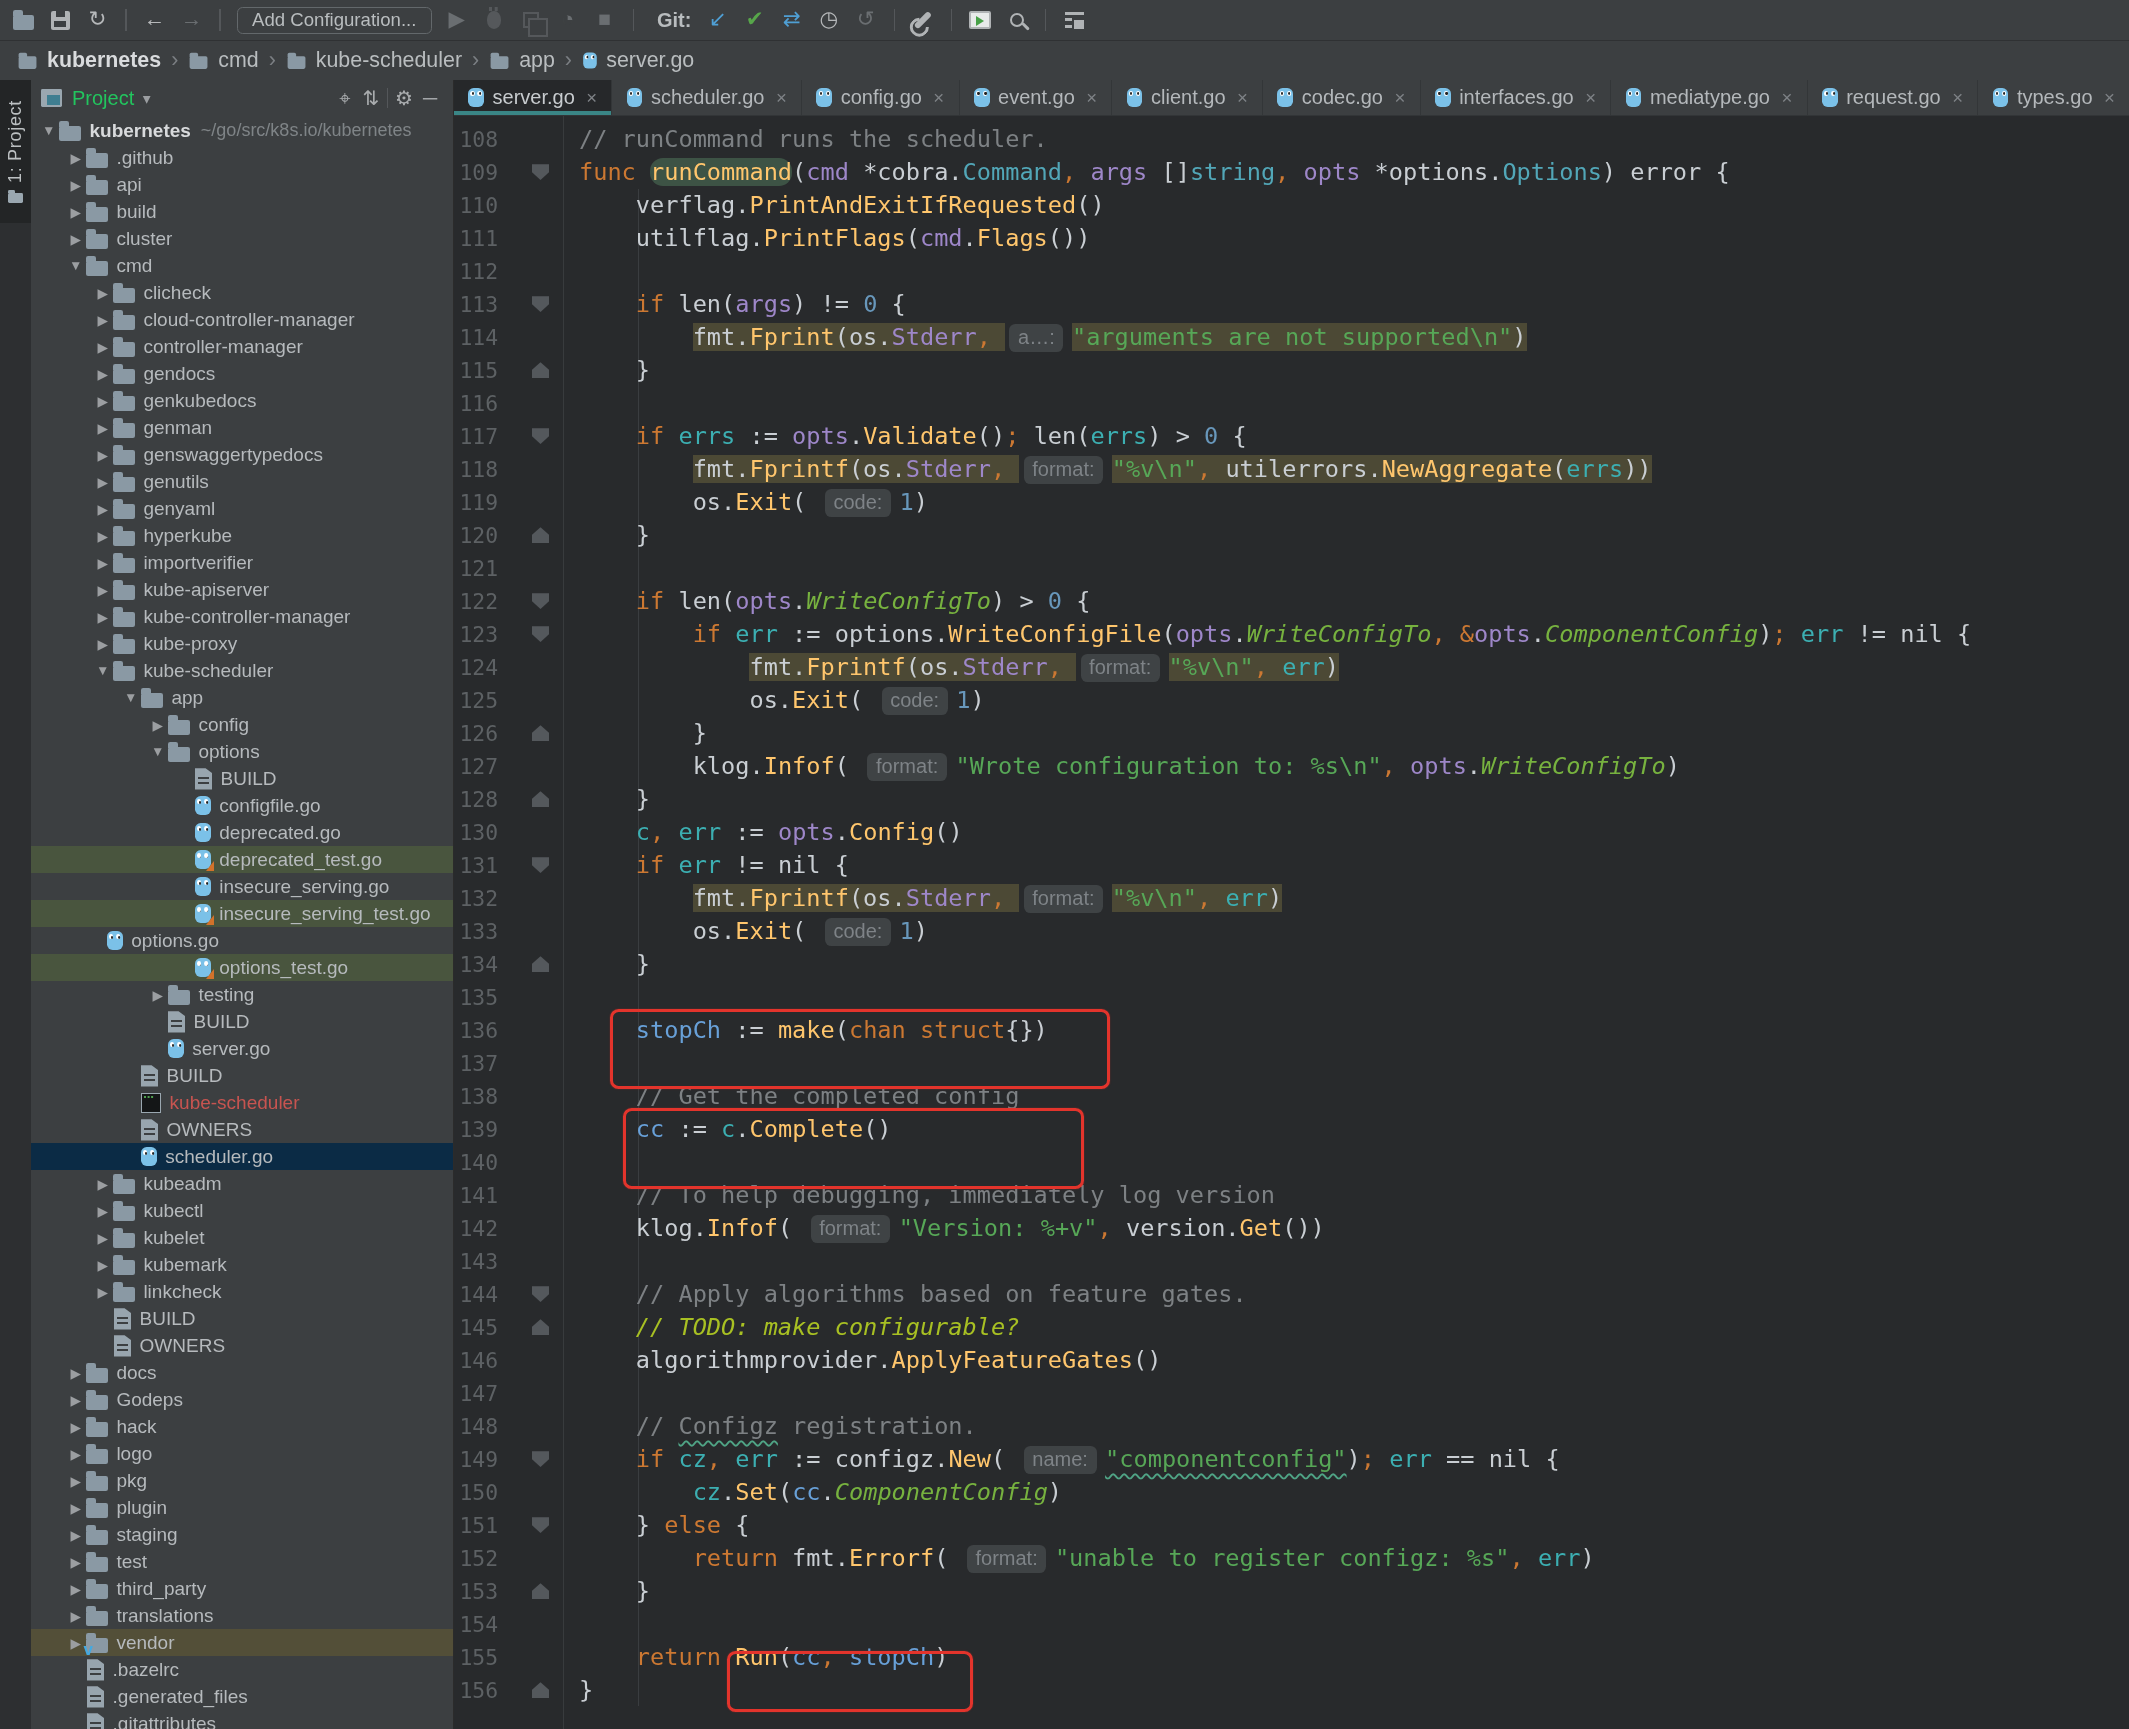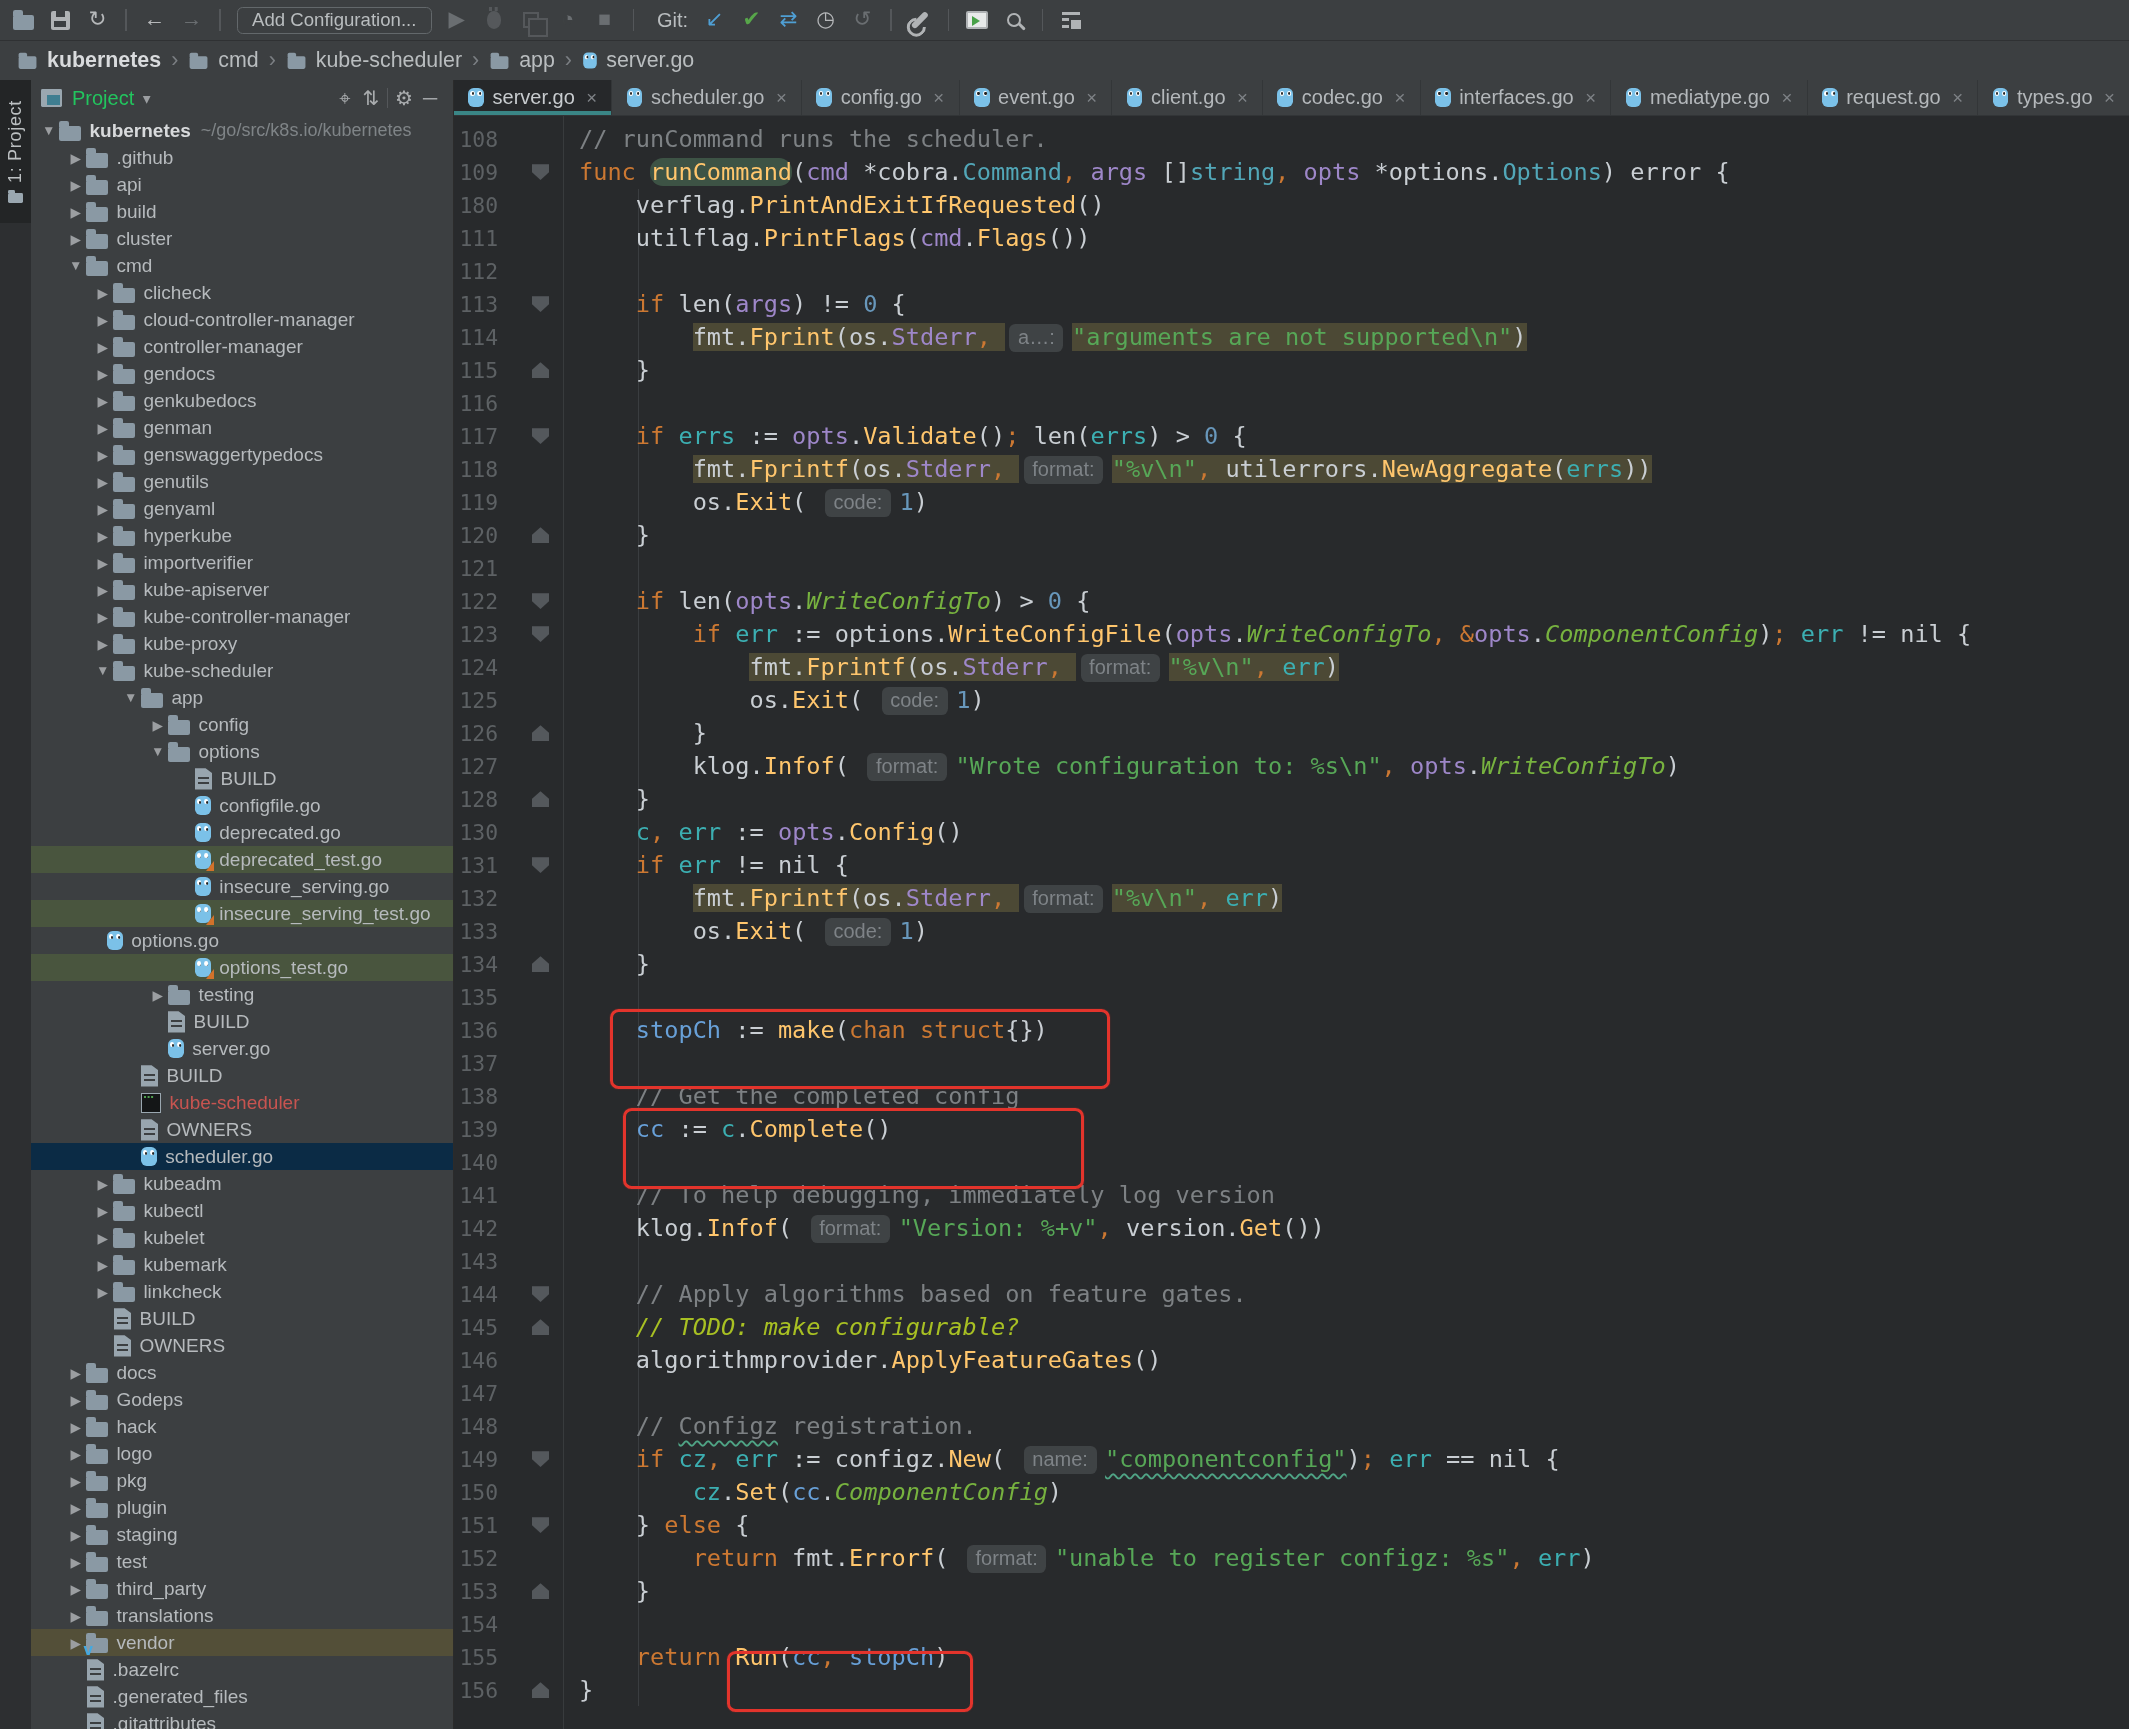--- a/index.html
+++ b/index.html
@@ -5,21 +5,21 @@
   * { margin:0; padding:0; box-sizing:border-box; }
   html,body { width:2129px; height:1729px; background:#3c3f41; font-family:"Liberation Sans", sans-serif; overflow:hidden; }
   #app { position:relative; width:2129px; height:1729px; background:#3c3f41; color:#b6b8ba; }
 
   
   .toolbar { position:absolute; top:0; left:0; right:0; height:41px; display:flex; align-items:center; gap:13px; padding:0 11.4px; background:#3c3f41; border-bottom:1.4px solid #2f3133; }
   .tb-icon { font-size:21.4px; color:#b6b8ba; line-height:1; display:flex; align-items:center; justify-content:center; min-width:24px; cursor:default; }
   .tb-icon.dis { color:#6a6e71; }
   .tb-divider { width:1.4px; height:21.4px; background:#54575a; margin:0 2.9px; }
   .add-config { height:27px; padding:0 14.3px; border:1.4px solid #63686b; border-radius:5.7px; background:transparent; color:#b9bdbf; font-size:18.6px; font-family:"Liberation Sans",sans-serif; }
-  .git-label { font-size:20px; color:#b9bdbf; margin:0 1.4px 0 7.1px; }
+  .git-label { font-size:20px; color:#b9bdbf; margin:0 1.4px 0 7.1px;font-weight:bold; }
 
   
   .ci { position:relative; display:inline-block; }
   .i-folder { width:21.4px; height:15px; background:#8a99a4; border-radius:2.1px; margin-top:4.3px; }
   .i-folder::before { content:""; position:absolute; top:-4.3px; left:0; width:10px; height:5.7px; background:#8a99a4; border-radius:2.1px 2.1px 0 0; }
   .i-floppy { width:19px; height:19px; background:#b0b3b5; border-radius:2.1px; }
   .i-floppy::before { content:""; position:absolute; top:0; left:5px; width:9.3px; height:6.4px; background:#3c3f41; }
   .i-floppy::after { content:""; position:absolute; bottom:2.1px; left:3.6px; width:12px; height:6.4px; background:#3c3f41; }
   .i-bug { width:14.3px; height:18.6px; background:#6a6e71; border-radius:50% / 46%; }
   .i-bug::before { content:""; position:absolute; top:-3.6px; left:2.9px; width:2.9px; height:4.3px; background:#6a6e71; box-shadow:5.7px 0 0 #6a6e71; }
@@ -588,21 +588,21 @@
               <span class="code-text"><span class="c">// runCommand runs the scheduler.</span></span>
             </div>
             <div class="cl">
               <span class="gut-num">109</span>
               <span class="gut-fold">
                 <span class="fold d"></span>
               </span>
               <span class="code-text"><span class="k">func </span><span class="f dh">runCommand</span><span class="p">(</span><span class="prm">cmd</span><span class="p"> *cobra.</span><span class="ty">Command</span><span class="k">, </span><span class="prm">args</span><span class="p"> []</span><span class="ty">string</span><span class="k">, </span><span class="prm">opts</span><span class="p"> *options.</span><span class="ty">Options</span><span class="p">) error {</span></span>
             </div>
             <div class="cl">
-              <span class="gut-num">180</span>
+              <span class="gut-num">110</span>
               <span class="gut-fold"></span>
               <span class="code-text"><span class="p">    verflag.</span><span class="f">PrintAndExitIfRequested</span><span class="p">()</span></span>
             </div>
             <div class="cl">
               <span class="gut-num">111</span>
               <span class="gut-fold"></span>
               <span class="code-text"><span class="p">    utilflag.</span><span class="f">PrintFlags</span><span class="p">(</span><span class="prm">cmd</span><span class="p">.</span><span class="f">Flags</span><span class="p">())</span></span>
             </div>
             <div class="cl">
               <span class="gut-num">112</span>

